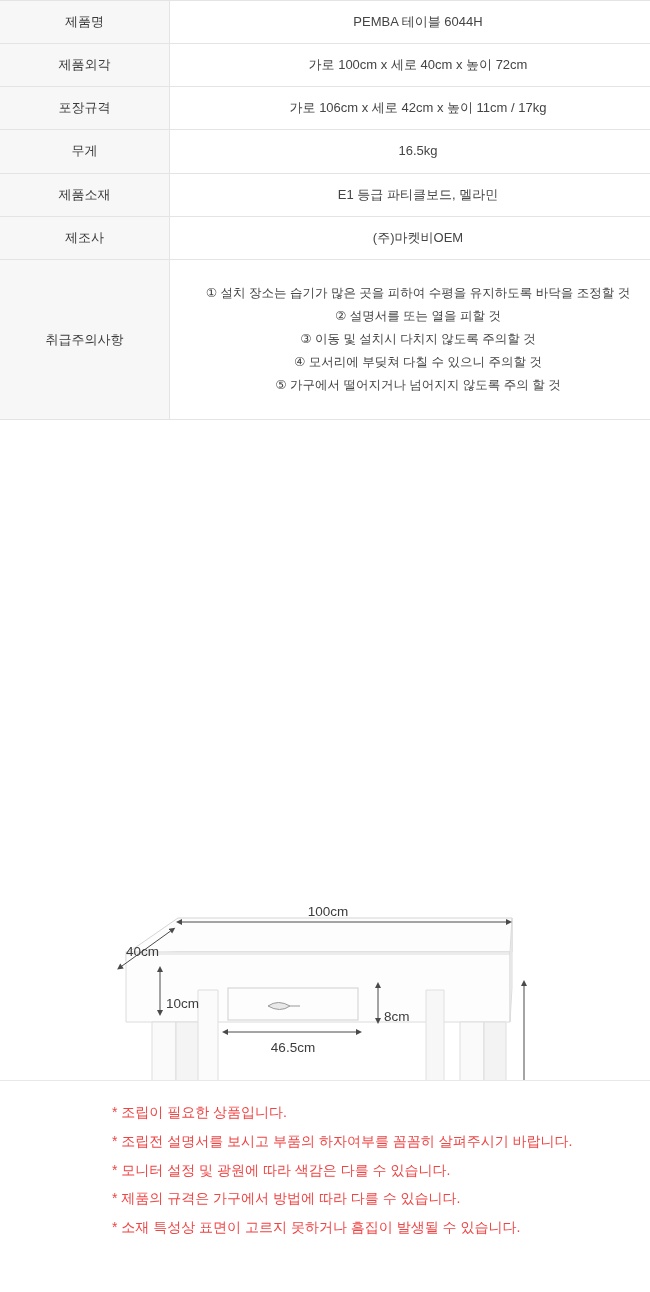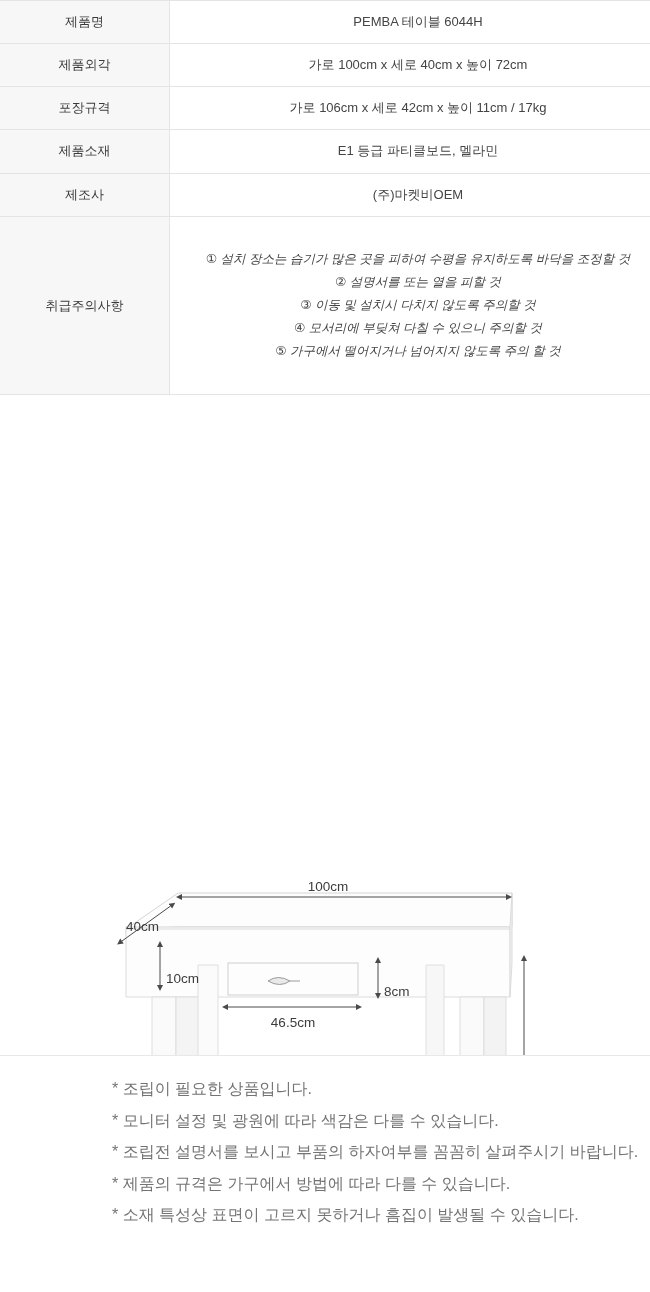--- a/index.html
+++ b/index.html
@@ -47,24 +47,23 @@
     font-size: 13px;
     color: #444444;
     text-align: center;
     vertical-align: middle;
     padding: 11px 0 11px 16px;
     line-height: 1.55;
   }
   table.spec tr.caution th { padding: 0 6px; }
   table.spec tr.caution td { padding-top: 14px; padding-bottom: 14px; }
   .caution-list {
-    margin: 17px;
+    margin: 8px;
     padding: 0;
     list-style: none;
-    font-style: italic;
   }
   .caution-list li {
     font-size: 12.5px;
     line-height: 1.85;
     color: #444444;
     white-space: nowrap;
   }
 
   
   .diagram-area {
@@ -83,22 +82,22 @@
     fill: #3c3c3c;
   }
 
   
   .notes {
     padding: 22px 0 26px 112px;
     background: #ffffff;
   }
   .notes p {
     margin: 0 0 9px 0;
-    font-size: 16px;
-    color: #737373;
+    font-size: 14px;
+    color: #ef4444;
     line-height: 1.4;
   }
   .notes p:last-child { margin-bottom: 0; }
 </style>
 </head>
 <body>
 
 <div class="page">
 
   <table class="spec">
@@ -107,20 +106,24 @@
         <th>제품명</th>
         <td>PEMBA 테이블 6044H</td>
       </tr>
       <tr>
         <th>제품외각</th>
         <td>가로 100cm x 세로 40cm x 높이 72cm</td>
       </tr>
       <tr>
         <th>포장규격</th>
         <td>가로 106cm x 세로 42cm x 높이 11cm / 17kg</td>
+      </tr>
+      <tr>
+        <th>무게</th>
+        <td>16.5kg</td>
       </tr>
       <tr>
         <th>제품소재</th>
         <td>E1 등급 파티클보드, 멜라민</td>
       </tr>
       <tr>
         <th>제조사</th>
         <td>(주)마켓비OEM</td>
       </tr>
       <tr class="caution">
@@ -212,19 +215,19 @@
 
       <line x1="206" y1="980" x2="206" y2="1016" stroke="#4a4a4a" stroke-width="1" marker-start="url(#arrS)" marker-end="url(#arrE)"></line>
       <text class="dim-label" x="200" y="1004" text-anchor="end">11cm</text>
 
       <text class="dim-label" x="248" y="1012">42cm</text>
     </svg>
   </div>
 
   <div class="notes">
     <p>* 조립이 필요한 상품입니다.</p>
+    <p>* 조립전 설명서를 보시고 부품의 하자여부를 꼼꼼히 살펴주시기 바랍니다.</p>
     <p>* 모니터 설정 및 광원에 따라 색감은 다를 수 있습니다.</p>
-    <p>* 조립전 설명서를 보시고 부품의 하자여부를 꼼꼼히 살펴주시기 바랍니다.</p>
     <p>* 제품의 규격은 가구에서 방법에 따라 다를 수 있습니다.</p>
     <p>* 소재 특성상 표면이 고르지 못하거나 흠집이 발생될 수 있습니다.</p>
   </div>
 
 </div>
 
 </body></html>

